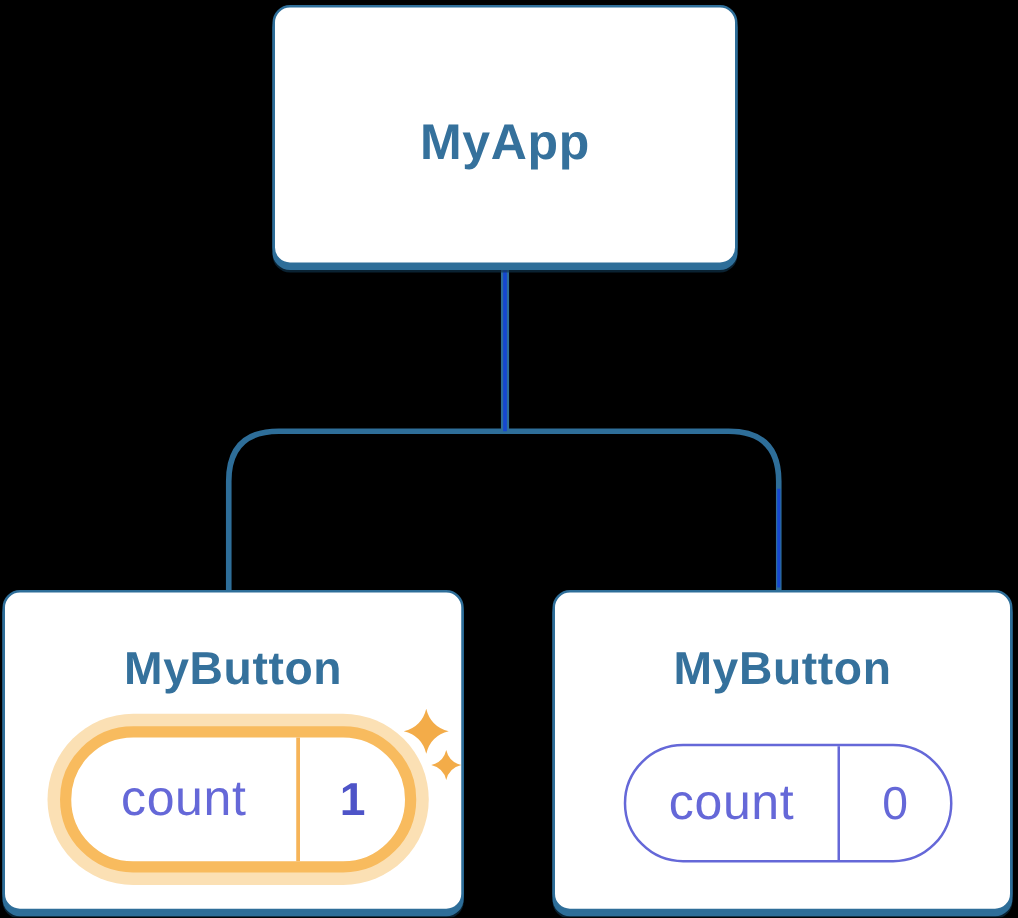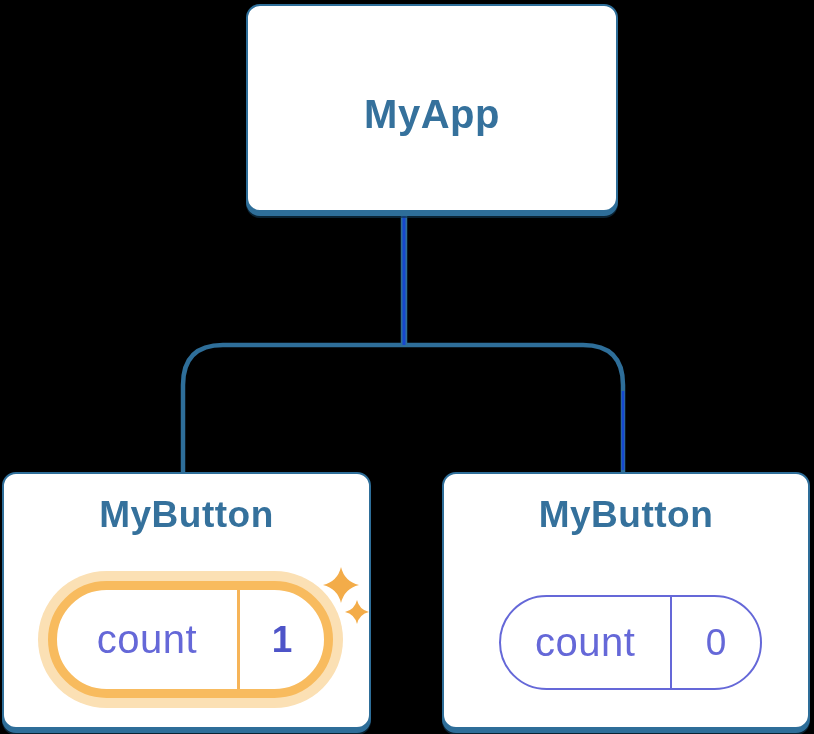--- a/index.html
+++ b/index.html
@@ -32,38 +32,37 @@
   }
   .node-root {
     left: 218px;
     top: 4px;
     width: 372px;
     height: 208px;
     display: flex;
     align-items: center;
     justify-content: center;
     padding-top: 12px;
-    margin-left: 28px;
   }
   .node-root .node-label {
     font-size: 40px;
     font-weight: 600;
     color: #35719C;
     letter-spacing: 0.5px;
   }
   .node-child {
     top: 472px;
     width: 369px;
     height: 257px;
   }
   .node-child-left { left: 2px; }
   .node-child-right { left: 442px; width: 368px; }
   .node-child .node-label {
     display: block;
-    margin-top: 20px;
+    margin-top: 40px;
     text-align: center;
     font-size: 37px;
     font-weight: 600;
     color: #35719C;
     letter-spacing: 0.5px;
   }
   .pill {
     position: absolute;
     display: flex;
     align-items: stretch;

